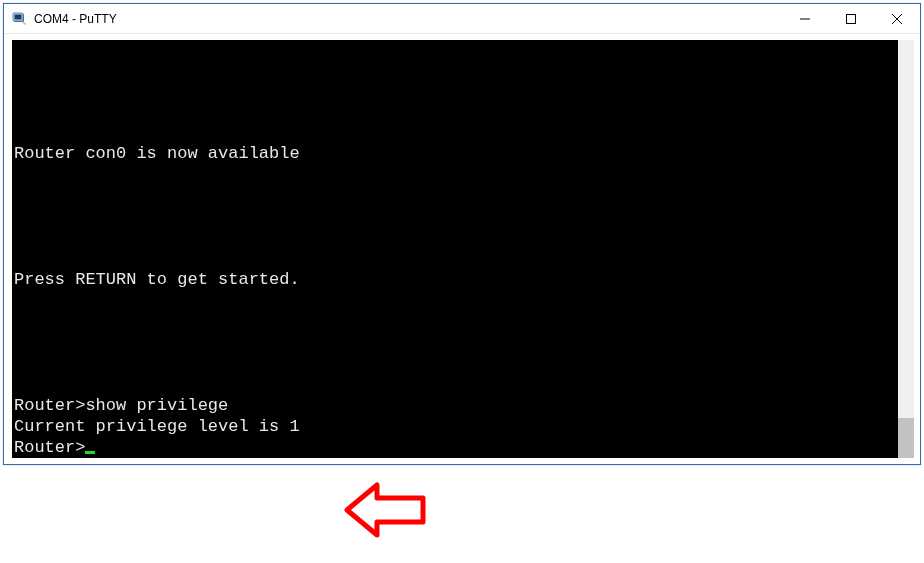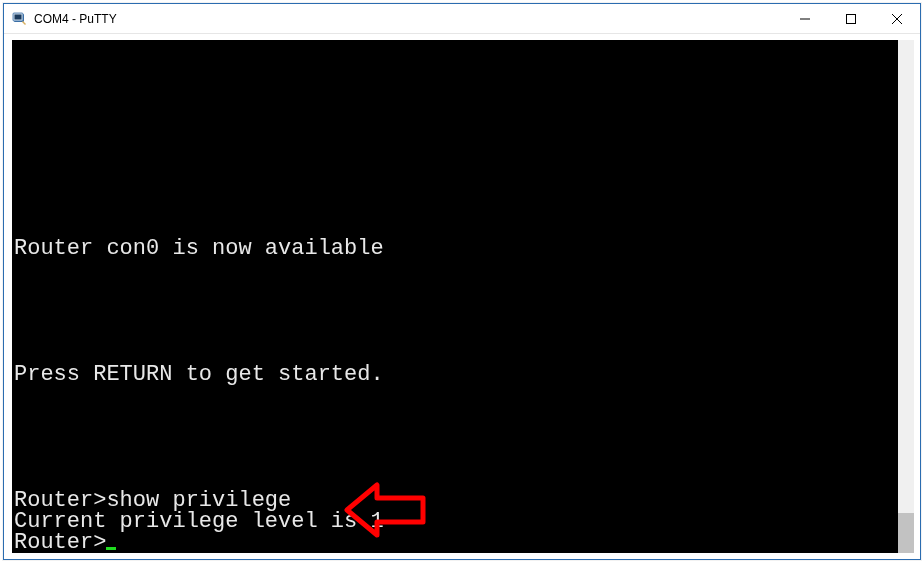--- a/index.html
+++ b/index.html
@@ -10,21 +10,21 @@
     font-family: "Segoe UI", Tahoma, sans-serif;
     width: 924px;
     height: 563px;
     overflow: hidden;
   }
   .window {
     position: absolute;
     left: 3px;
     top: 3px;
     width: 918px;
-    height: 557px;
+    height: 462px;
     border: 1px solid #2b6cb0;
     background: #fff;
     box-shadow: 0 0 0 1px rgba(0,0,0,0.05);
   }
   .titlebar {
     height: 30px;
     background: #ffffff;
     border-bottom: 1px solid #e6e6e6;
     display: flex;
     align-items: center;
@@ -68,21 +68,21 @@
   }
   .terminal {
     position: absolute;
     left: 8px;
     right: 22px;
     top: 6px;
     bottom: 6px;
     background: #000;
     color: #e8e8e8;
     font-family: "Courier New", Courier, monospace;
-    font-size: 22px;
+    font-size: 17px;
     line-height: 21px;
     padding: 0;
     white-space: pre;
     overflow: hidden;
   }
   .terminal-inner {
     position: absolute;
     left: 0;
     bottom: 0;
     padding: 0 2px 0 2px;

